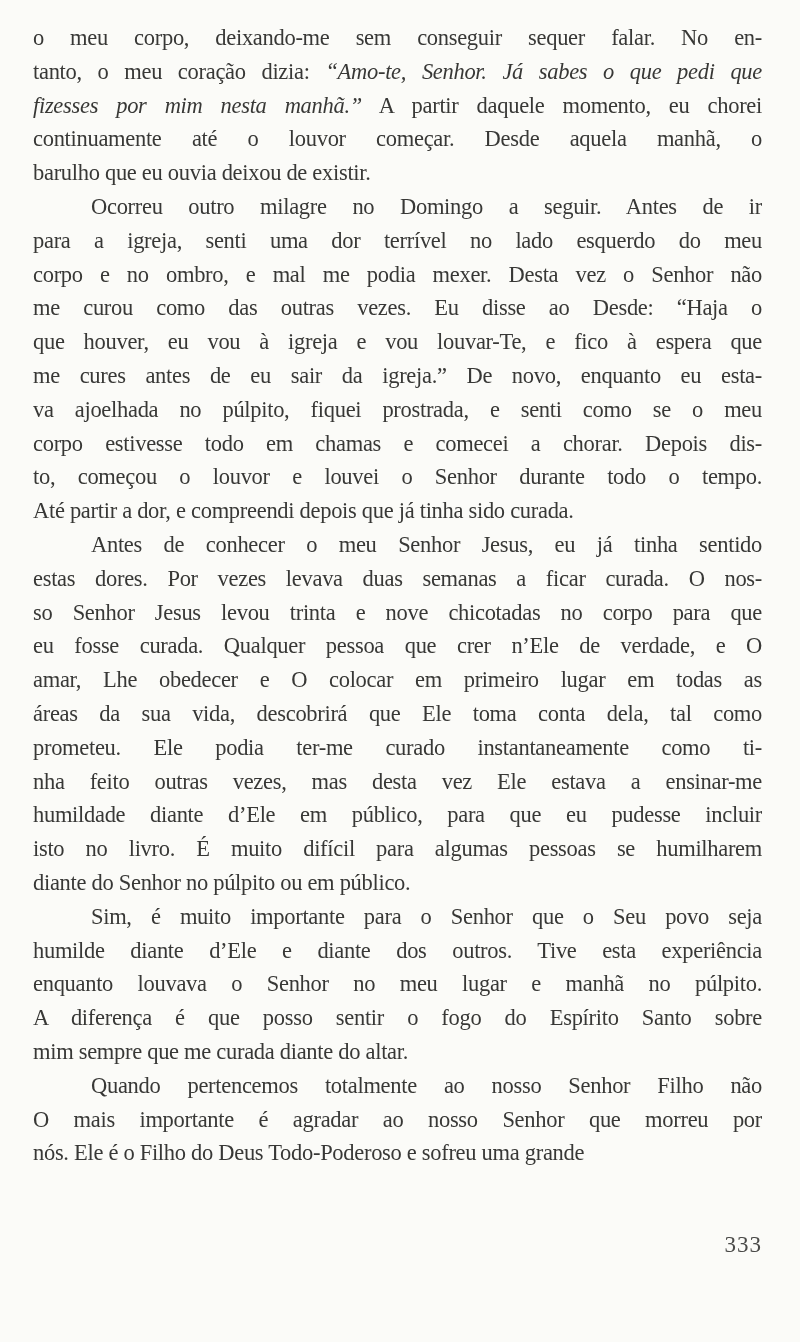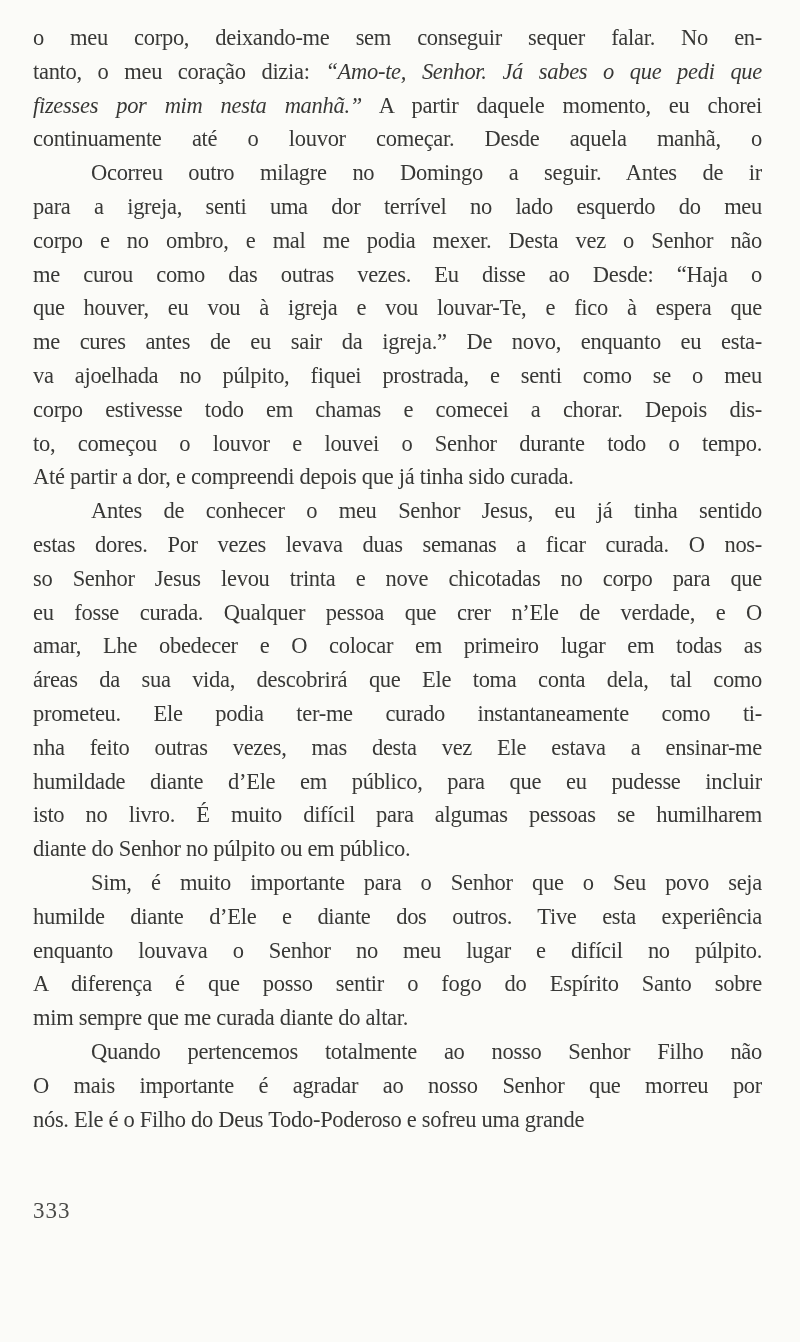--- a/index.html
+++ b/index.html
@@ -36,36 +36,37 @@
   }
   .line.last {
     text-align-last: left;
   }
   .line.indent {
     text-indent: 58px;
   }
   .it { font-style: italic; margin-top: 44px; }
   .page-number {
     margin-top: 62px;
-    text-align: left;
+    text-align: right;
     font-size: 23px;
     letter-spacing: 1px;
     color: #4a4a48;
   }
 </style>
 </head>
 <body>
 
 <div class="page">
   <div class="text-block" id="text-block">
       <div class="para">
         <div class="line"><span>o meu corpo, deixando-me sem conseguir sequer falar. No en-</span></div>
         <div class="line"><span>tanto, o meu coração dizia: </span><span class="it">“Amo-te, Senhor. Já sabes o que pedi que</span></div>
         <div class="line"><span class="it">fizesses por mim nesta manhã.”</span><span> A partir daquele momento, eu chorei</span></div>
         <div class="line"><span>continuamente até o louvor começar. Desde aquela manhã, o</span></div>
+        <div class="line last"><span>barulho que eu ouvia deixou de existir.</span></div>
       </div>
       <div class="para">
         <div class="line indent"><span>Ocorreu outro milagre no Domingo a seguir. Antes de ir</span></div>
         <div class="line"><span>para a igreja, senti uma dor terrível no lado esquerdo do meu</span></div>
         <div class="line"><span>corpo e no ombro, e mal me podia mexer. Desta vez o Senhor não</span></div>
         <div class="line"><span>me curou como das outras vezes. Eu disse ao Desde: “Haja o</span></div>
         <div class="line"><span>que houver, eu vou à igreja e vou louvar-Te, e fico à espera que</span></div>
         <div class="line"><span>me cures antes de eu sair da igreja.”  De novo, enquanto eu esta-</span></div>
         <div class="line"><span>va ajoelhada no púlpito, fiquei prostrada, e senti como se o meu</span></div>
         <div class="line"><span>corpo estivesse todo em chamas e comecei a chorar. Depois dis-</span></div>
@@ -81,21 +82,21 @@
         <div class="line"><span>áreas da sua vida, descobrirá que Ele toma conta dela, tal como</span></div>
         <div class="line"><span>prometeu. Ele podia ter-me curado instantaneamente como ti-</span></div>
         <div class="line"><span>nha feito outras vezes, mas desta vez Ele estava a ensinar-me</span></div>
         <div class="line"><span>humildade diante d’Ele em público, para que eu pudesse incluir</span></div>
         <div class="line"><span>isto no livro. É muito difícil para algumas pessoas se humilharem</span></div>
         <div class="line last"><span>diante do Senhor no púlpito ou em público.</span></div>
       </div>
       <div class="para">
         <div class="line indent"><span>Sim, é muito importante para o Senhor que o Seu povo seja</span></div>
         <div class="line"><span>humilde diante d’Ele e diante dos outros. Tive esta experiência</span></div>
-        <div class="line"><span>enquanto louvava o Senhor no meu lugar e difícil no púlpito.</span></div>
+        <div class="line"><span>enquanto louvava o Senhor no meu lugar e manhã no púlpito.</span></div>
         <div class="line"><span>A diferença é que posso sentir o fogo do Espírito Santo sobre</span></div>
         <div class="line last"><span>mim sempre que me curada diante do altar.</span></div>
       </div>
       <div class="para">
         <div class="line indent"><span>Quando pertencemos totalmente ao nosso Senhor Filho não</span></div>
         <div class="line"><span>O mais importante é agradar ao nosso Senhor que morreu por</span></div>
         <div class="line last"><span>nós. Ele é o Filho do Deus Todo-Poderoso e sofreu uma grande</span></div>
       </div>
     </div>
   <div class="page-number">333</div>

